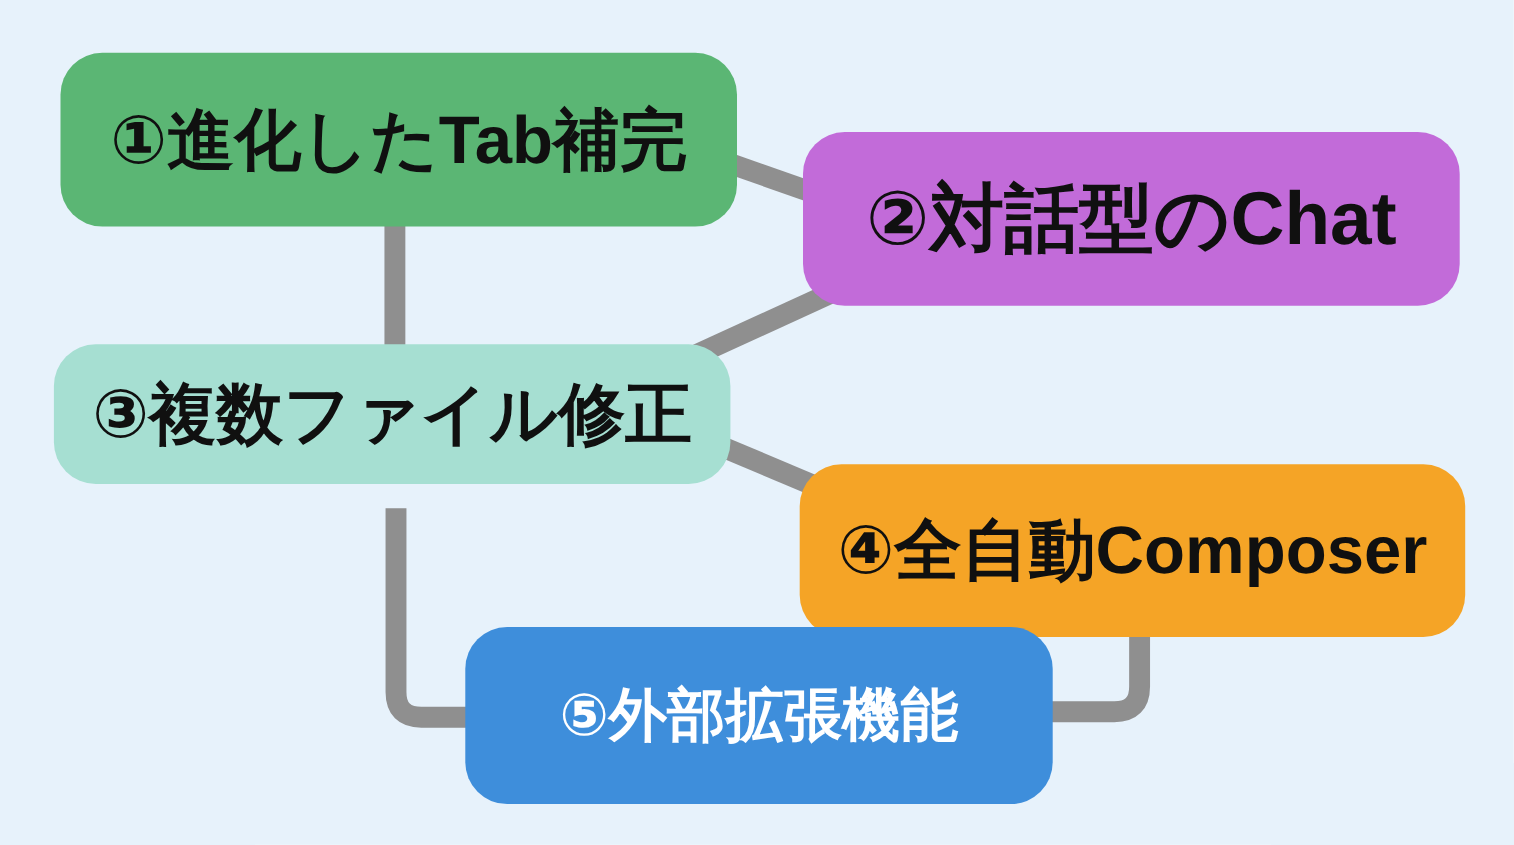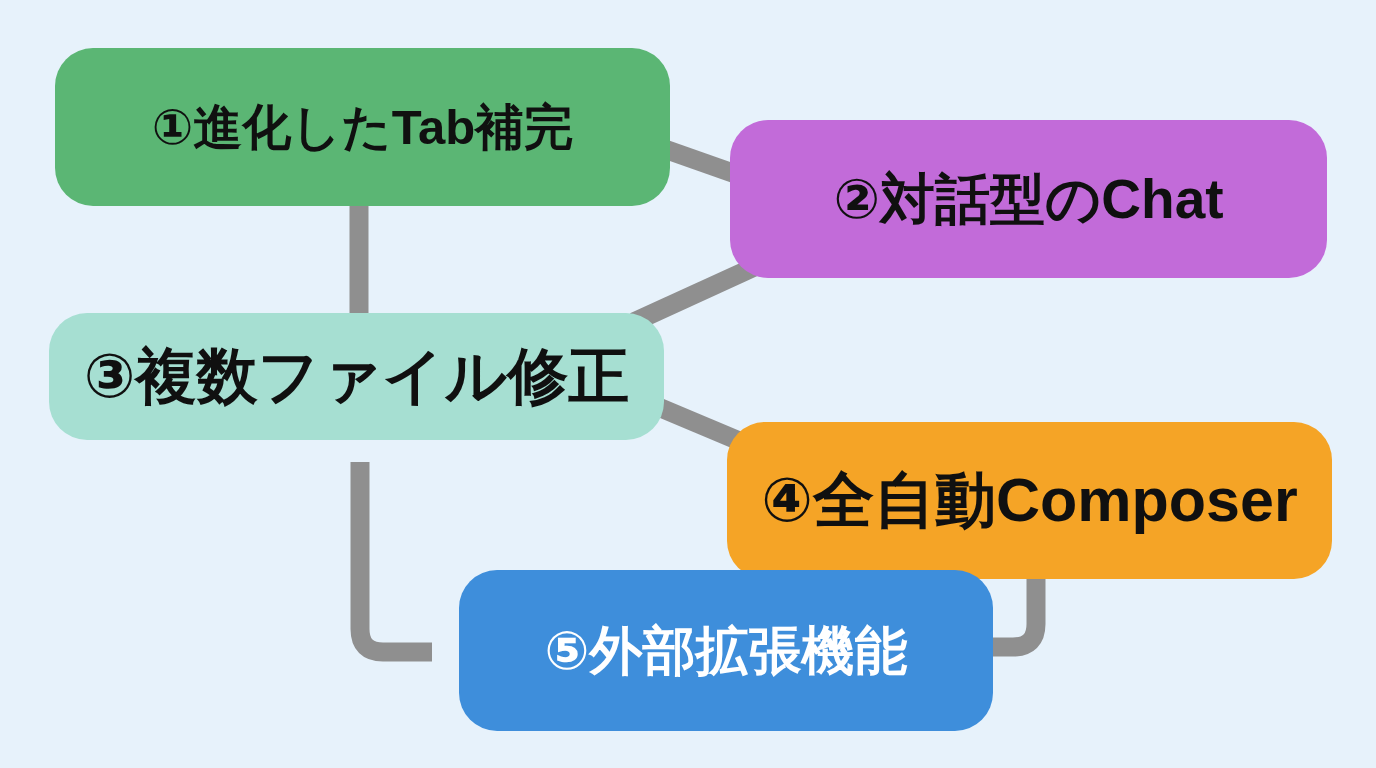--- a/index.html
+++ b/index.html
@@ -34,22 +34,22 @@
     align-items: center;
     justify-content: center;
     white-space: nowrap;
     font-weight: 700;
     letter-spacing: 0px;
   }
   .node .node-label {
     display: block;
     line-height: 1;
   }
-  .node-1 { left: 55px;  top: 48px;  width: 615px; height: 158px; font-size: 49px; }
-  .node-2 { left: 730px; top: 120px; width: 597px; height: 158px; font-size: 55px; }
+  .node-1 { left: 55px;  top: 48px;  width: 615px; height: 158px; font-size: 61px; }
+  .node-2 { left: 730px; top: 120px; width: 597px; height: 158px; font-size: 68px; }
   .node-3 { left: 49px;  top: 313px; width: 615px; height: 127px; font-size: 61px; }
   .node-4 { left: 727px; top: 378px; width: 605px; height: 157px; font-size: 61px; margin-top: 44px; }
   .node-5 { left: 423px; top: 570px; width: 534px; height: 161px; font-size: 53px; }
 </style>
 </head>
 <body>
 
 <div class="canvas" style="background: rgb(231, 242, 251);">
 
   <svg class="connectors" viewBox="0 0 1376 768" xmlns="http://www.w3.org/2000/svg">
@@ -70,17 +70,17 @@
   </div>
 
   <div class="node node-3" style="background: rgb(166, 223, 210); color: rgb(16, 16, 16);">
     <span class="node-label">③複数ファイル修正</span>
   </div>
 
   <div class="node node-4" style="background: rgb(245, 164, 38); color: rgb(16, 16, 16);">
     <span class="node-label">④全自動Composer</span>
   </div>
 
-  <div class="node node-5" style="background: rgb(62, 142, 219); color: rgb(255, 255, 255); margin-left: 36px;">
+  <div class="node node-5" style="background: rgb(62, 142, 219); color: rgb(255, 255, 255);">
     <span class="node-label">⑤外部拡張機能</span>
   </div>
 
 </div>
 
 </body></html>

